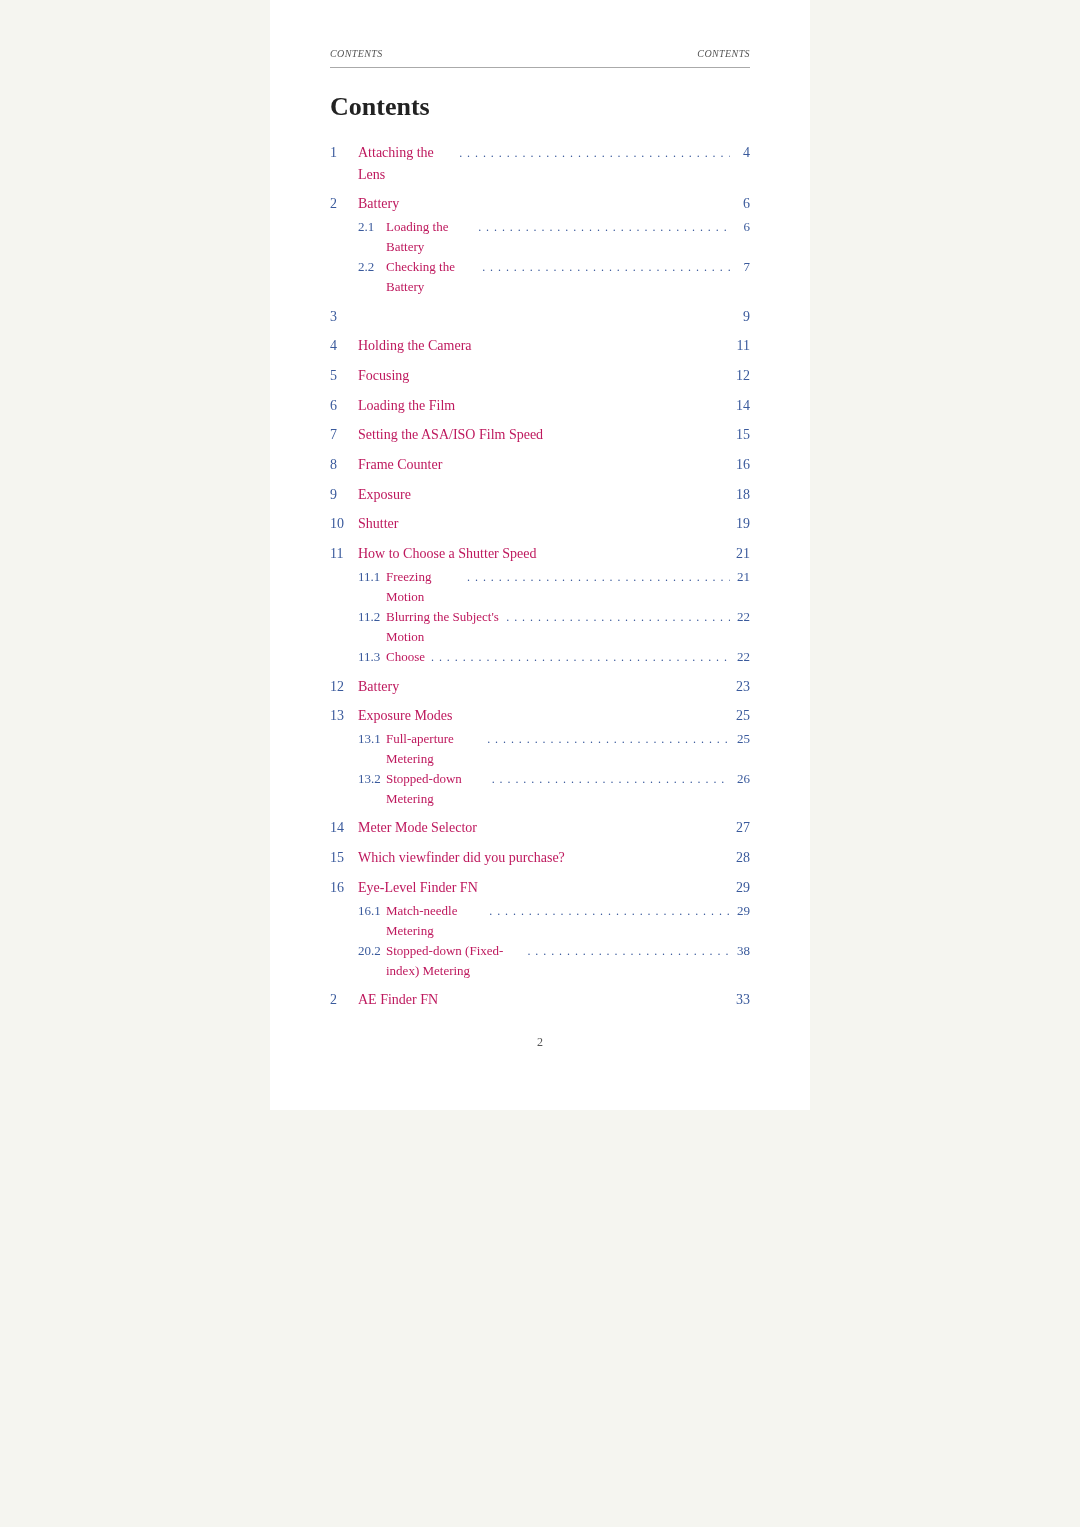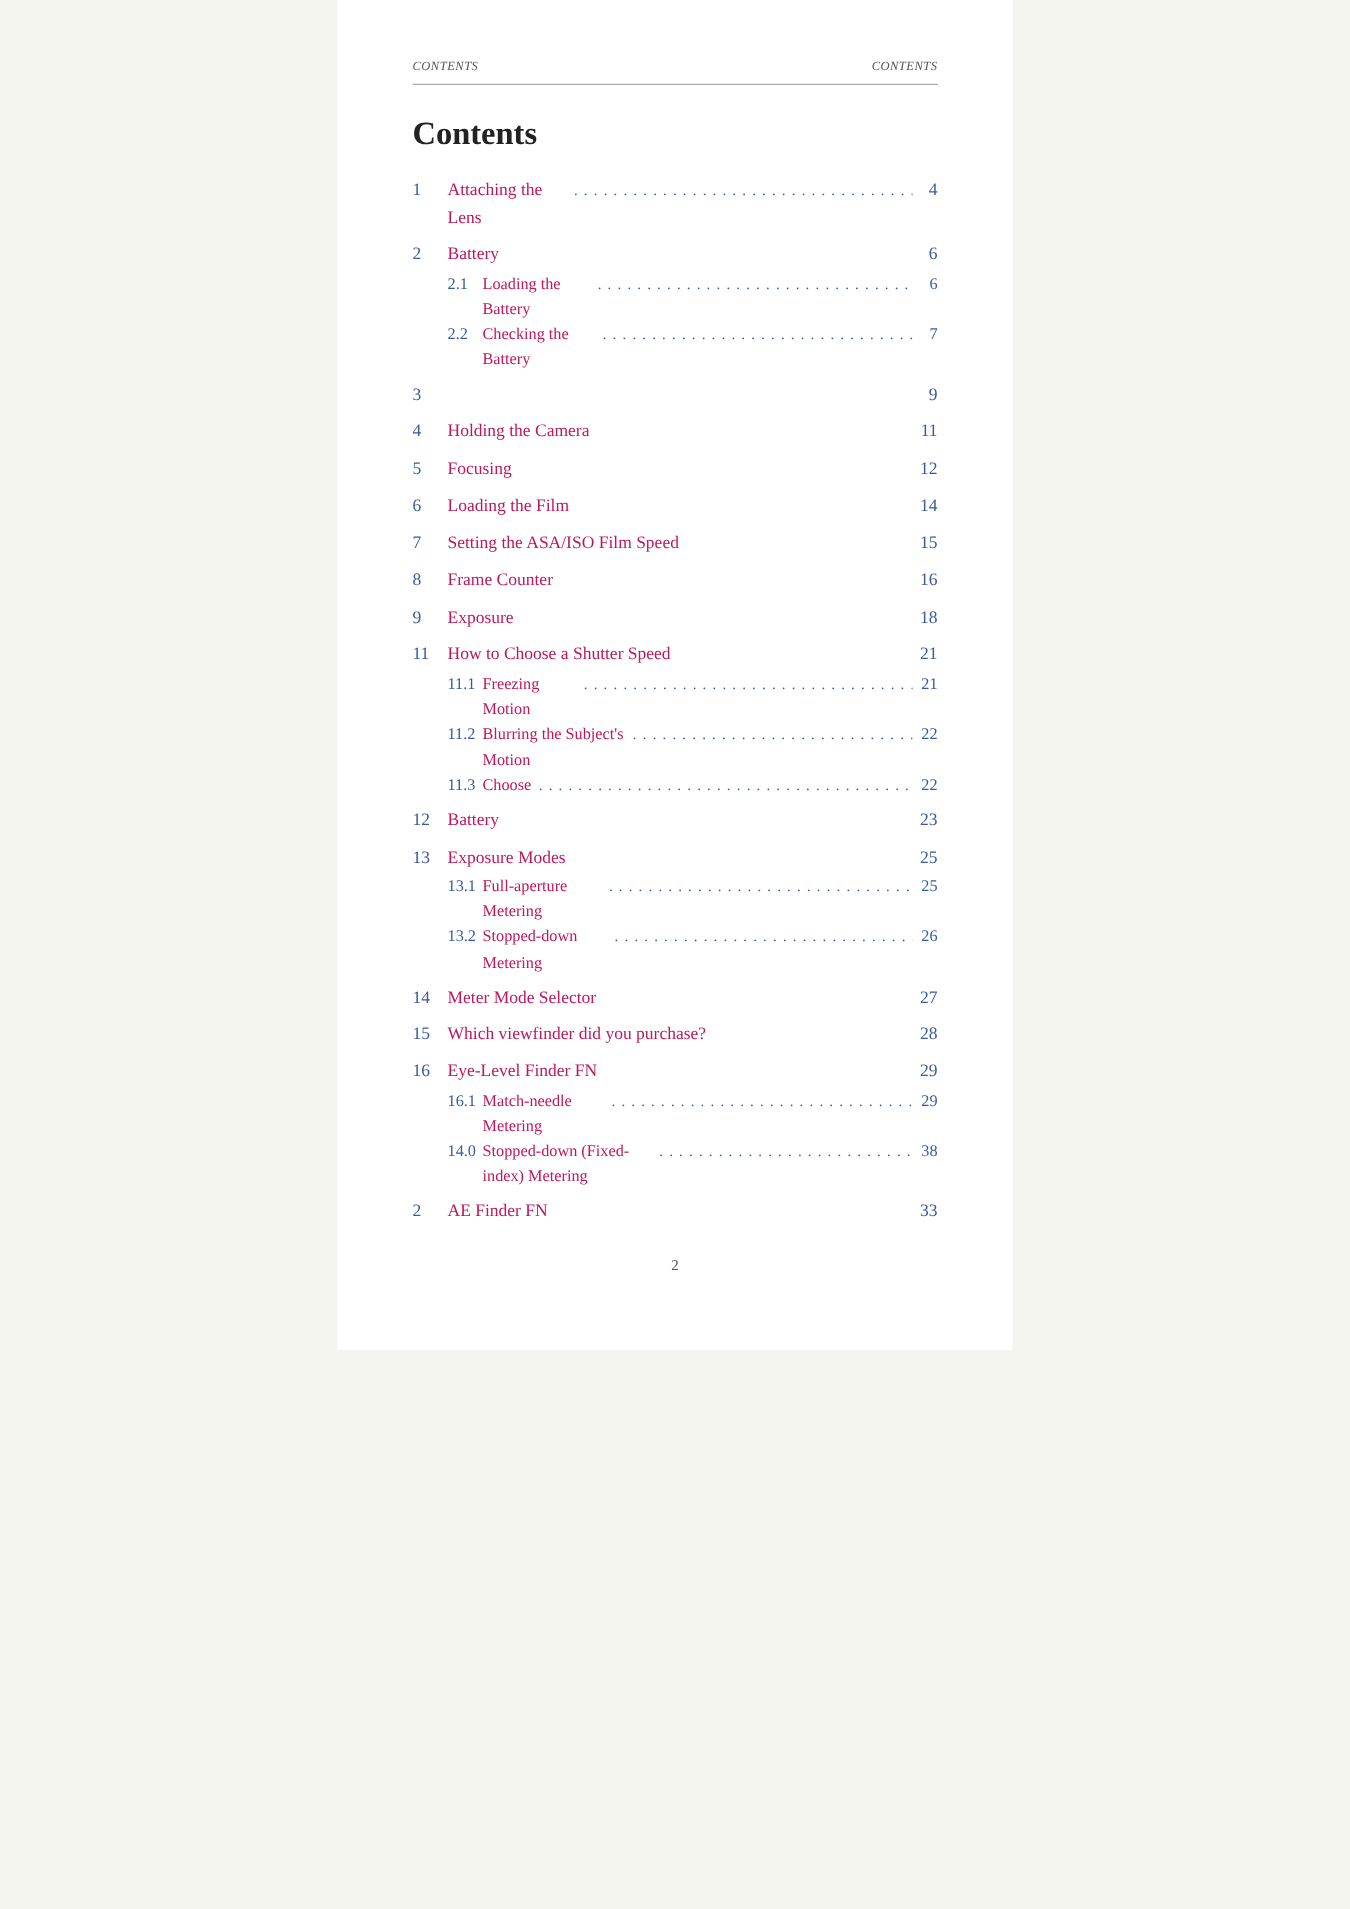--- a/index.html
+++ b/index.html
@@ -171,20 +171,26 @@
         <span style="flex-grow: 1;"></span>
         <span class="toc-page big">16</span>
       </div>
       <div class="toc-entry section">
         <span class="toc-num big">9</span>
         <span class="toc-label big">Exposure</span>
         <span style="flex-grow: 1;"></span>
         <span class="toc-page big">18</span>
       </div>
       <div class="toc-entry section">
+        <span class="toc-num big">10</span>
+        <span class="toc-label big">Shutter</span>
+        <span style="flex-grow: 1;"></span>
+        <span class="toc-page big">19</span>
+      </div>
+      <div class="toc-entry section">
         <span class="toc-num big">11</span>
         <span class="toc-label big">How to Choose a Shutter Speed</span>
         <span style="flex-grow: 1;"></span>
         <span class="toc-page big">21</span>
       </div>
       <div class="toc-entry subsection">
         <span class="toc-num">11.1</span>
         <span class="toc-label">Freezing Motion</span>
         <span class="dot-filler" style="overflow: hidden; white-space: nowrap; flex-grow: 1; color: rgb(58, 90, 156); font-size: 12px; letter-spacing: 0.08em; padding-left: 4px;"> . . . . . . . . . . . . . . . . . . . . . . . . . . . . . . . . . . . . . .</span>
         <span class="toc-page">21</span>
@@ -243,21 +249,21 @@
         <span style="flex-grow: 1;"></span>
         <span class="toc-page big">29</span>
       </div>
       <div class="toc-entry subsection">
         <span class="toc-num">16.1</span>
         <span class="toc-label">Match-needle Metering</span>
         <span class="dot-filler" style="overflow: hidden; white-space: nowrap; flex-grow: 1; color: rgb(58, 90, 156); font-size: 12px; letter-spacing: 0.08em; padding-left: 4px;"> . . . . . . . . . . . . . . . . . . . . . . . . . . . . . . . . . . . . . .</span>
         <span class="toc-page">29</span>
       </div>
       <div class="toc-entry subsection">
-        <span class="toc-num">14.0</span>
+        <span class="toc-num">20.2</span>
         <span class="toc-label">Stopped-down (Fixed-index) Metering</span>
         <span class="dot-filler" style="overflow: hidden; white-space: nowrap; flex-grow: 1; color: rgb(58, 90, 156); font-size: 12px; letter-spacing: 0.08em; padding-left: 4px;"> . . . . . . . . . . . . . . . . . . . . . . . . . . . . . . . . . . . . . .</span>
         <span class="toc-page">38</span>
       </div>
       <div class="toc-entry section">
         <span class="toc-num big">2</span>
         <span class="toc-label big">AE Finder FN</span>
         <span style="flex-grow: 1;"></span>
         <span class="toc-page big">33</span>
       </div>

